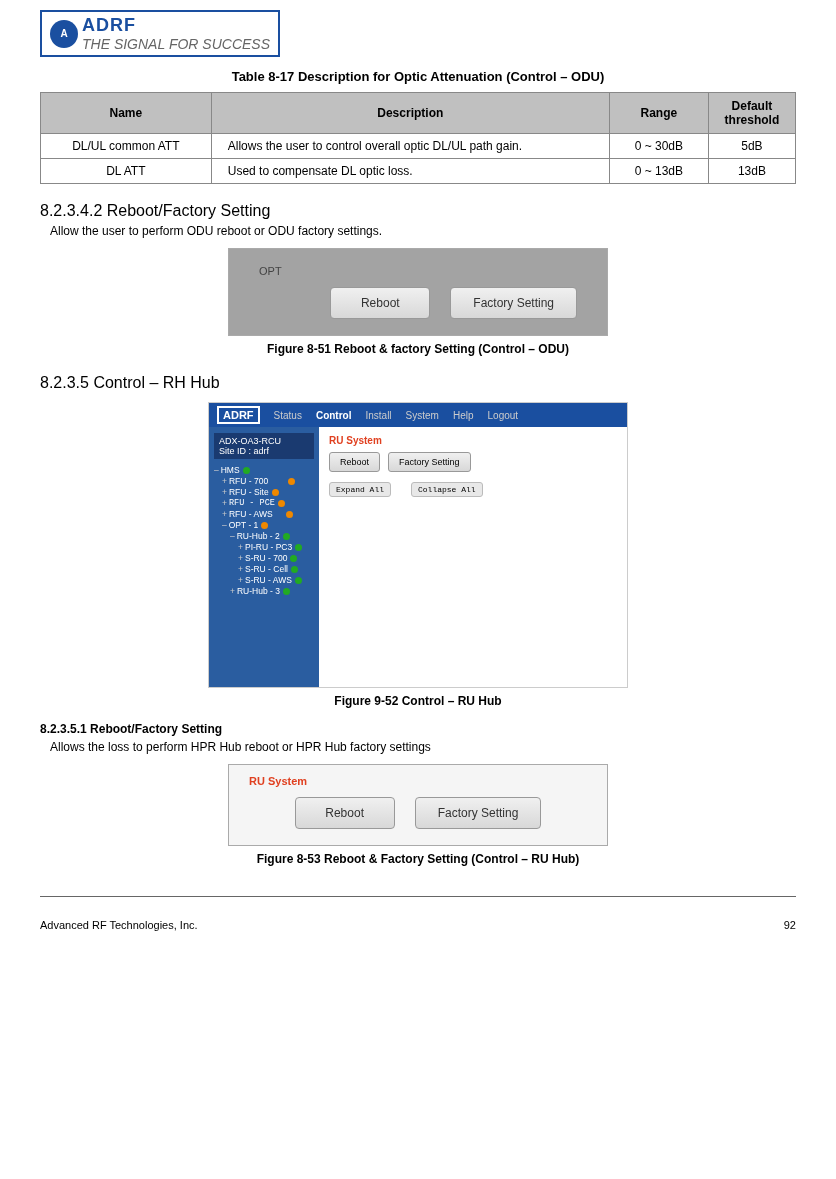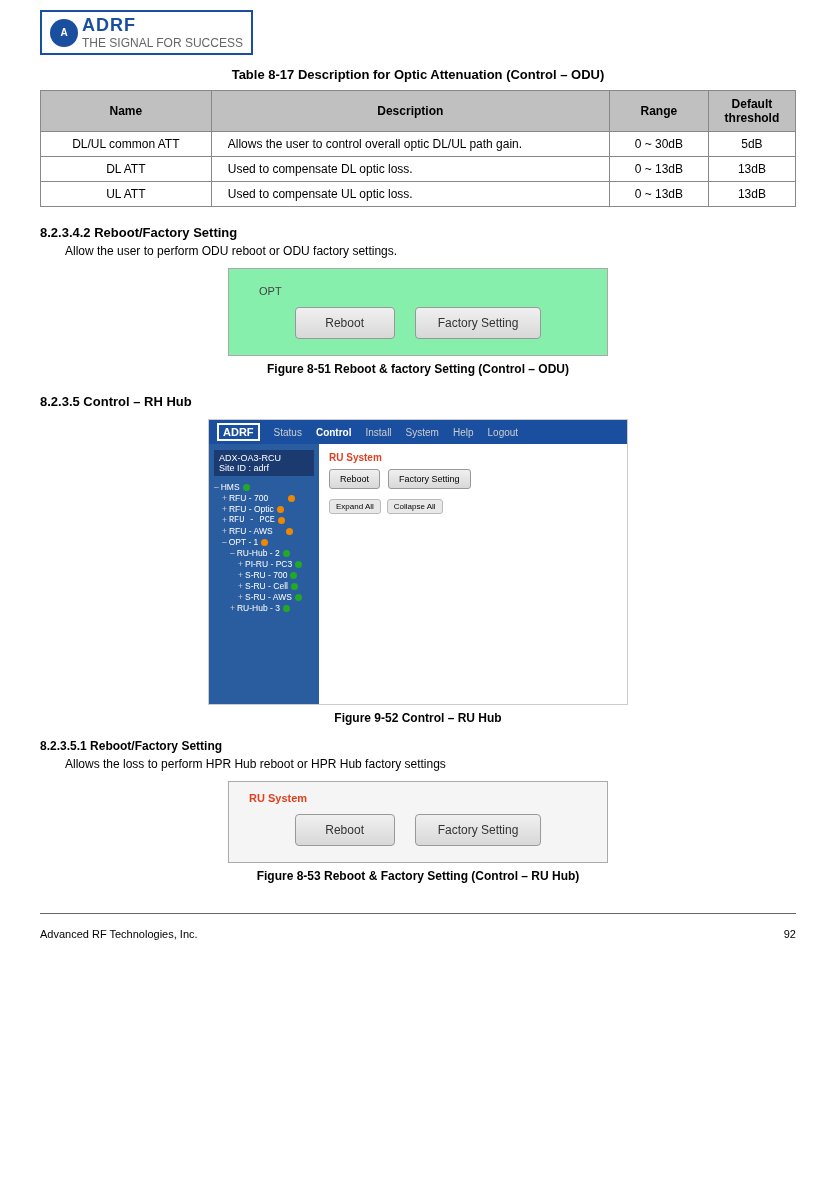--- a/index.html
+++ b/index.html
@@ -26,23 +26,24 @@
       align-items: center;
       gap: 4px;
     }
     .logo-adrf {
       font-size: 18px;
       font-weight: 900;
       color: #1a4fa0;
       letter-spacing: 1px;
     }
     .logo-signal {
-      font-size: 12px;
+      font-size: 14px;
       color: #666;
       white-space: nowrap;
+      font-style: italic;
     }
     .logo-circle {
       width: 28px;
       height: 28px;
       border-radius: 50%;
       background: #1a4fa0;
       display: flex;
       align-items: center;
       justify-content: center;
       color: #fff;
@@ -73,32 +74,32 @@
       border: 1px solid #888;
       padding: 5px 16px;
       text-align: center;
     }
     td.desc {
       text-align: left;
     }
 
     
     .section-heading {
-      font-weight: bold;
-      font-size: 13px;
+      font-weight: normal;
+      font-size: 16px;
       margin: 18px 0 4px 0;
     }
     .sub-heading {
       font-weight: bold;
       font-size: 12px;
       margin: 14px 0 4px 0;
     }
     .body-text {
       font-size: 12px;
-      margin: 4px 0 8px 25px;
+      margin: 4px 0 8px 10px;
     }
 
     
     .figure-container {
       display: flex;
       flex-direction: column;
       align-items: center;
       margin: 10px 0 6px 0;
     }
     .figure-caption {
@@ -107,24 +108,24 @@
       margin-top: 6px;
     }
     .figure-caption strong {
       font-weight: bold;
     }
 
     
     .opt-box {
       border: 1px solid #aaa;
       padding: 16px 30px;
-      background: #86efac;
+      background: #a3a3a3;
       display: flex;
       flex-direction: column;
-      align-items: center;
+      align-items: flex-end;
       width: 380px;
     }
     .opt-label {
       font-size: 11px;
       color: #444;
       margin-bottom: 10px;
       align-self: flex-start;
     }
     .button-row {
       display: flex;
@@ -221,43 +222,44 @@
     .fig52-btn {
       background: linear-gradient(to bottom, #f0f0f0, #d8d8d8);
       border: 1px solid #999;
       border-radius: 3px;
       padding: 4px 10px;
       font-size: 9px;
       cursor: pointer;
     }
     .fig52-expand-row {
       display: flex;
-      gap: 6px;
+      gap: 20px;
       margin-bottom: 8px;
+      font-family: Liberation Mono, monospace;
     }
     .fig52-expand-btn {
       background: #e8e8e8;
       border: 1px solid #bbb;
       border-radius: 3px;
       padding: 2px 6px;
       font-size: 8px;
     }
     .tree-item {
       display: flex;
       align-items: center;
       margin: 1px 0;
       font-size: 8.5px;
       padding-left: 0;
     }
 
     
     .footer {
       border-top: 1px solid #666;
       margin-top: 30px;
-      padding-top: 14px;
+      padding-top: 22px;
       display: flex;
       justify-content: space-between;
       font-size: 11px;
     }
   </style>
 </head>
 <body>
 
 <div class="header-logo">
   <div class="logo-box">
@@ -288,26 +290,20 @@
       <td class="desc">Allows the user to control overall optic DL/UL path gain.</td>
       <td>0 ~ 30dB</td>
       <td>5dB</td>
     </tr>
       <tr>
       <td>DL ATT</td>
       <td class="desc">Used to compensate DL optic loss.</td>
       <td>0 ~ 13dB</td>
       <td>13dB</td>
     </tr>
-      <tr>
-      <td>UL ATT</td>
-      <td class="desc">Used to compensate UL optic loss.</td>
-      <td>0 ~ 13dB</td>
-      <td>13dB</td>
-    </tr>
     </tbody>
 </table>
 
 <div class="section-heading">8.2.3.4.2       Reboot/Factory Setting</div>
 <div class="body-text">Allow the user to perform ODU reboot or ODU factory settings.</div>
 
 <div class="figure-container">
   <div class="opt-box">
     <div class="opt-label">OPT</div>
     <div class="button-row">
@@ -351,21 +347,21 @@
               <span style="margin-right:3px;">HMS</span> 
               <span style="width:7px;height:7px;border-radius:50%;background:#22aa22;display:inline-block;flex-shrink:0;"></span>
             </div>
             <div class="tree-item" style="padding-left: 8px;">
               <span style="margin-right:2px; color:#ccc;">+</span> 
               <span style="margin-right:20px;">RFU - 700</span> 
               <span style="width:7px;height:7px;border-radius:50%;background:#ee8800;display:inline-block;flex-shrink:0;"></span>
             </div>
             <div class="tree-item" style="padding-left: 8px;">
               <span style="margin-right:2px; color:#ccc;">+</span> 
-              <span style="margin-right:3px;">RFU - Optic</span> 
+              <span style="margin-right:3px;">RFU - Site</span> 
               <span style="width:7px;height:7px;border-radius:50%;background:#ee8800;display:inline-block;flex-shrink:0;"></span>
             </div>
             <div class="tree-item" style="padding-left: 8px;">
               <span style="margin-right:2px; color:#ccc;">+</span> 
               <span style="margin-right:3px;font-family:Liberation Mono, monospace;">RFU - PCE</span> 
               <span style="width:7px;height:7px;border-radius:50%;background:#ee8800;display:inline-block;flex-shrink:0;"></span>
             </div>
             <div class="tree-item" style="padding-left: 8px;">
               <span style="margin-right:2px; color:#ccc;">+</span> 
               <span style="margin-right:13px;">RFU - AWS</span> 

